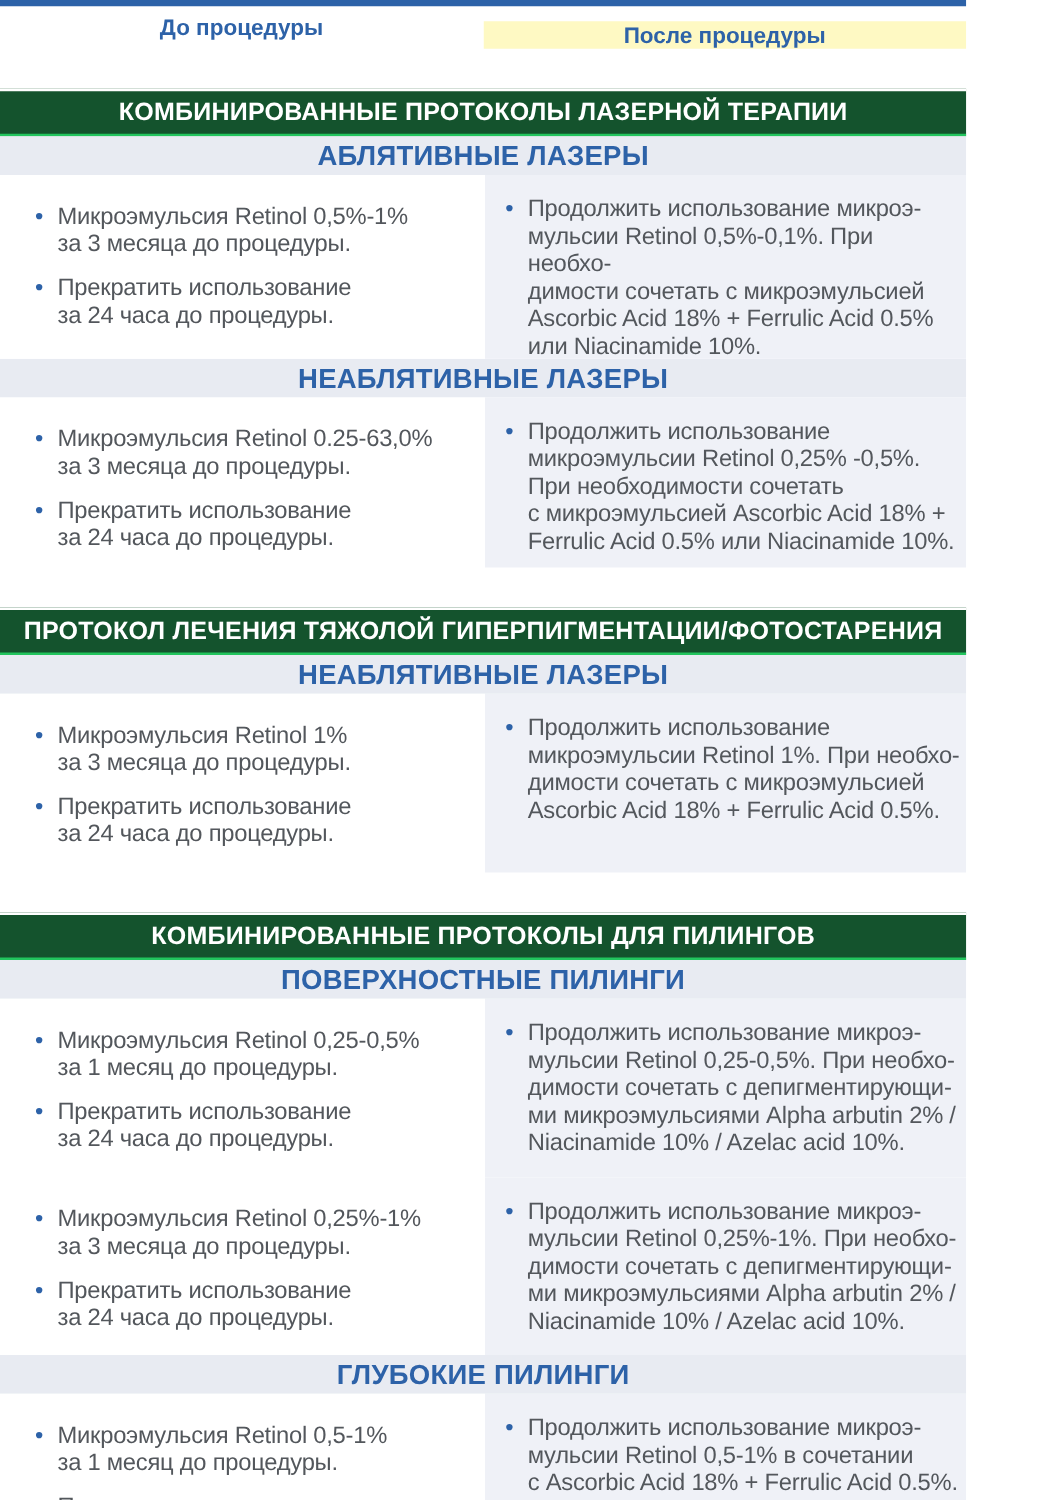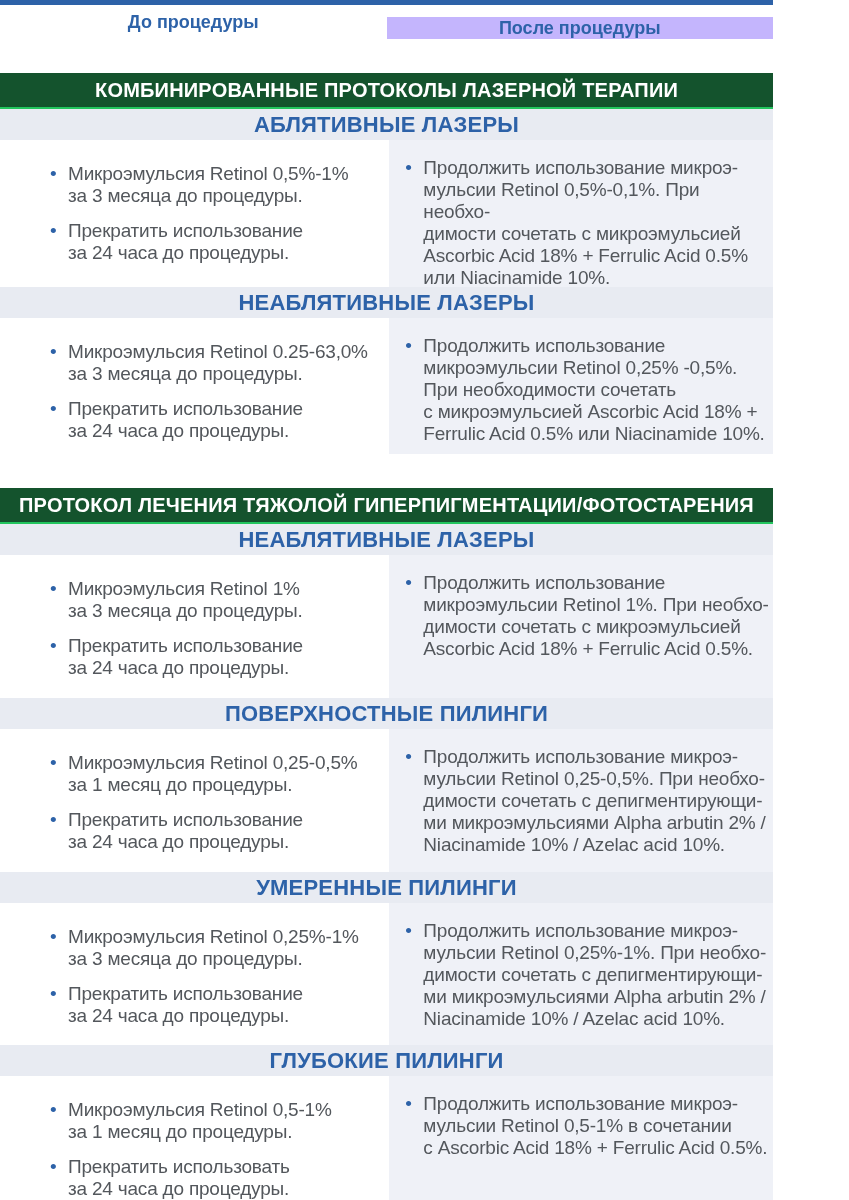--- a/index.html
+++ b/index.html
@@ -17,42 +17,42 @@
   .strip { width: 100%; background: #2d62a8; }
   .strip.top { height: 5px; }
   .strip.bottom { height: 8px; }
 
   .header-row { display: flex; height: 34px; }
   .header-cell {
     width: 50%;
     display: flex; align-items: center; justify-content: center;
     color: #2d62a8; font-weight: bold; font-size: 18px;
   }
-  .header-cell.right { background: #c4b5fd; margin-top: 12px; }
+  .header-cell.right { background: #fef9c3; margin-top: 12px; }
 
   .banner {
     display: flex; align-items: center; justify-content: center;
     text-align: center; font-weight: bold;
     box-sizing: border-box; width: 100%;
   }
   .banner-blue {
     height: 38px; background: #14532d; color: #ffffff;
     font-size: 20px; letter-spacing: 0.2px;
     border-top: 2px solid #ffffff; border-bottom: 2px solid #22c55e; margin-top: 32px;
   }
   .banner-light {
     height: 31px; background: #e8ebf2; color: #2d62a8;
     font-size: 22px; letter-spacing: 0.2px;
   }
 
   .content-row { display: flex; box-sizing: border-box; }
   .col { box-sizing: border-box; }
   .col-left {
     width: 425px; background: #ffffff;
-    padding: 23px 18px 10px 50px;
+    padding: 23px 18px 10px 28px;
   }
   .col-right {
     width: 424px; background: #eff1f7;
     padding: 17px 4px 10px 16px;
   }
   .bullet { display: flex; margin-bottom: 13px; }
   .dot { width: 18px; flex: 0 0 18px; color: #2d62a8; font-size: 19px; line-height: 22px; }
   .dot::before { content: "\2022"; }
   .bullet-text {
     color: #53575c; font-size: 19px; line-height: 22px;
@@ -148,20 +148,21 @@
       <div class="bullet">
         <span class="dot"></span>
         <span class="bullet-text">Продолжить использование
 микроэмульсии Retinol 1%. При необхо-
 димости сочетать с микроэмульсией
 Ascorbic Acid 18% + Ferrulic Acid 0.5%.</span>
       </div>
     </div>
   </div>
 
+  <div class="banner banner-blue">КОМБИНИРОВАННЫЕ ПРОТОКОЛЫ ДЛЯ ПИЛИНГОВ</div>
 
   <div class="banner banner-light">ПОВЕРХНОСТНЫЕ ПИЛИНГИ</div>
 
   <div class="content-row" style="height:143px">
     <div class="col col-left">
       <div class="bullet">
         <span class="dot"></span>
         <span class="bullet-text">Микроэмульсия Retinol 0,25-0,5%
 за 1 месяц до процедуры.</span>
       </div>
@@ -176,21 +177,20 @@
         <span class="dot"></span>
         <span class="bullet-text">Продолжить использование микроэ-
 мульсии Retinol 0,25-0,5%. При необхо-
 димости сочетать с депигментирующи-
 ми микроэмульсиями Alpha arbutin 2% /
 Niacinamide 10% / Azelac acid 10%.</span>
       </div>
     </div>
   </div>
 
-  <div class="banner banner-light">УМЕРЕННЫЕ ПИЛИНГИ</div>
 
   <div class="content-row" style="height:142px">
     <div class="col col-left">
       <div class="bullet">
         <span class="dot"></span>
         <span class="bullet-text">Микроэмульсия Retinol 0,25%-1%
 за 3 месяца до процедуры.</span>
       </div>
       <div class="bullet">
         <span class="dot"></span>

